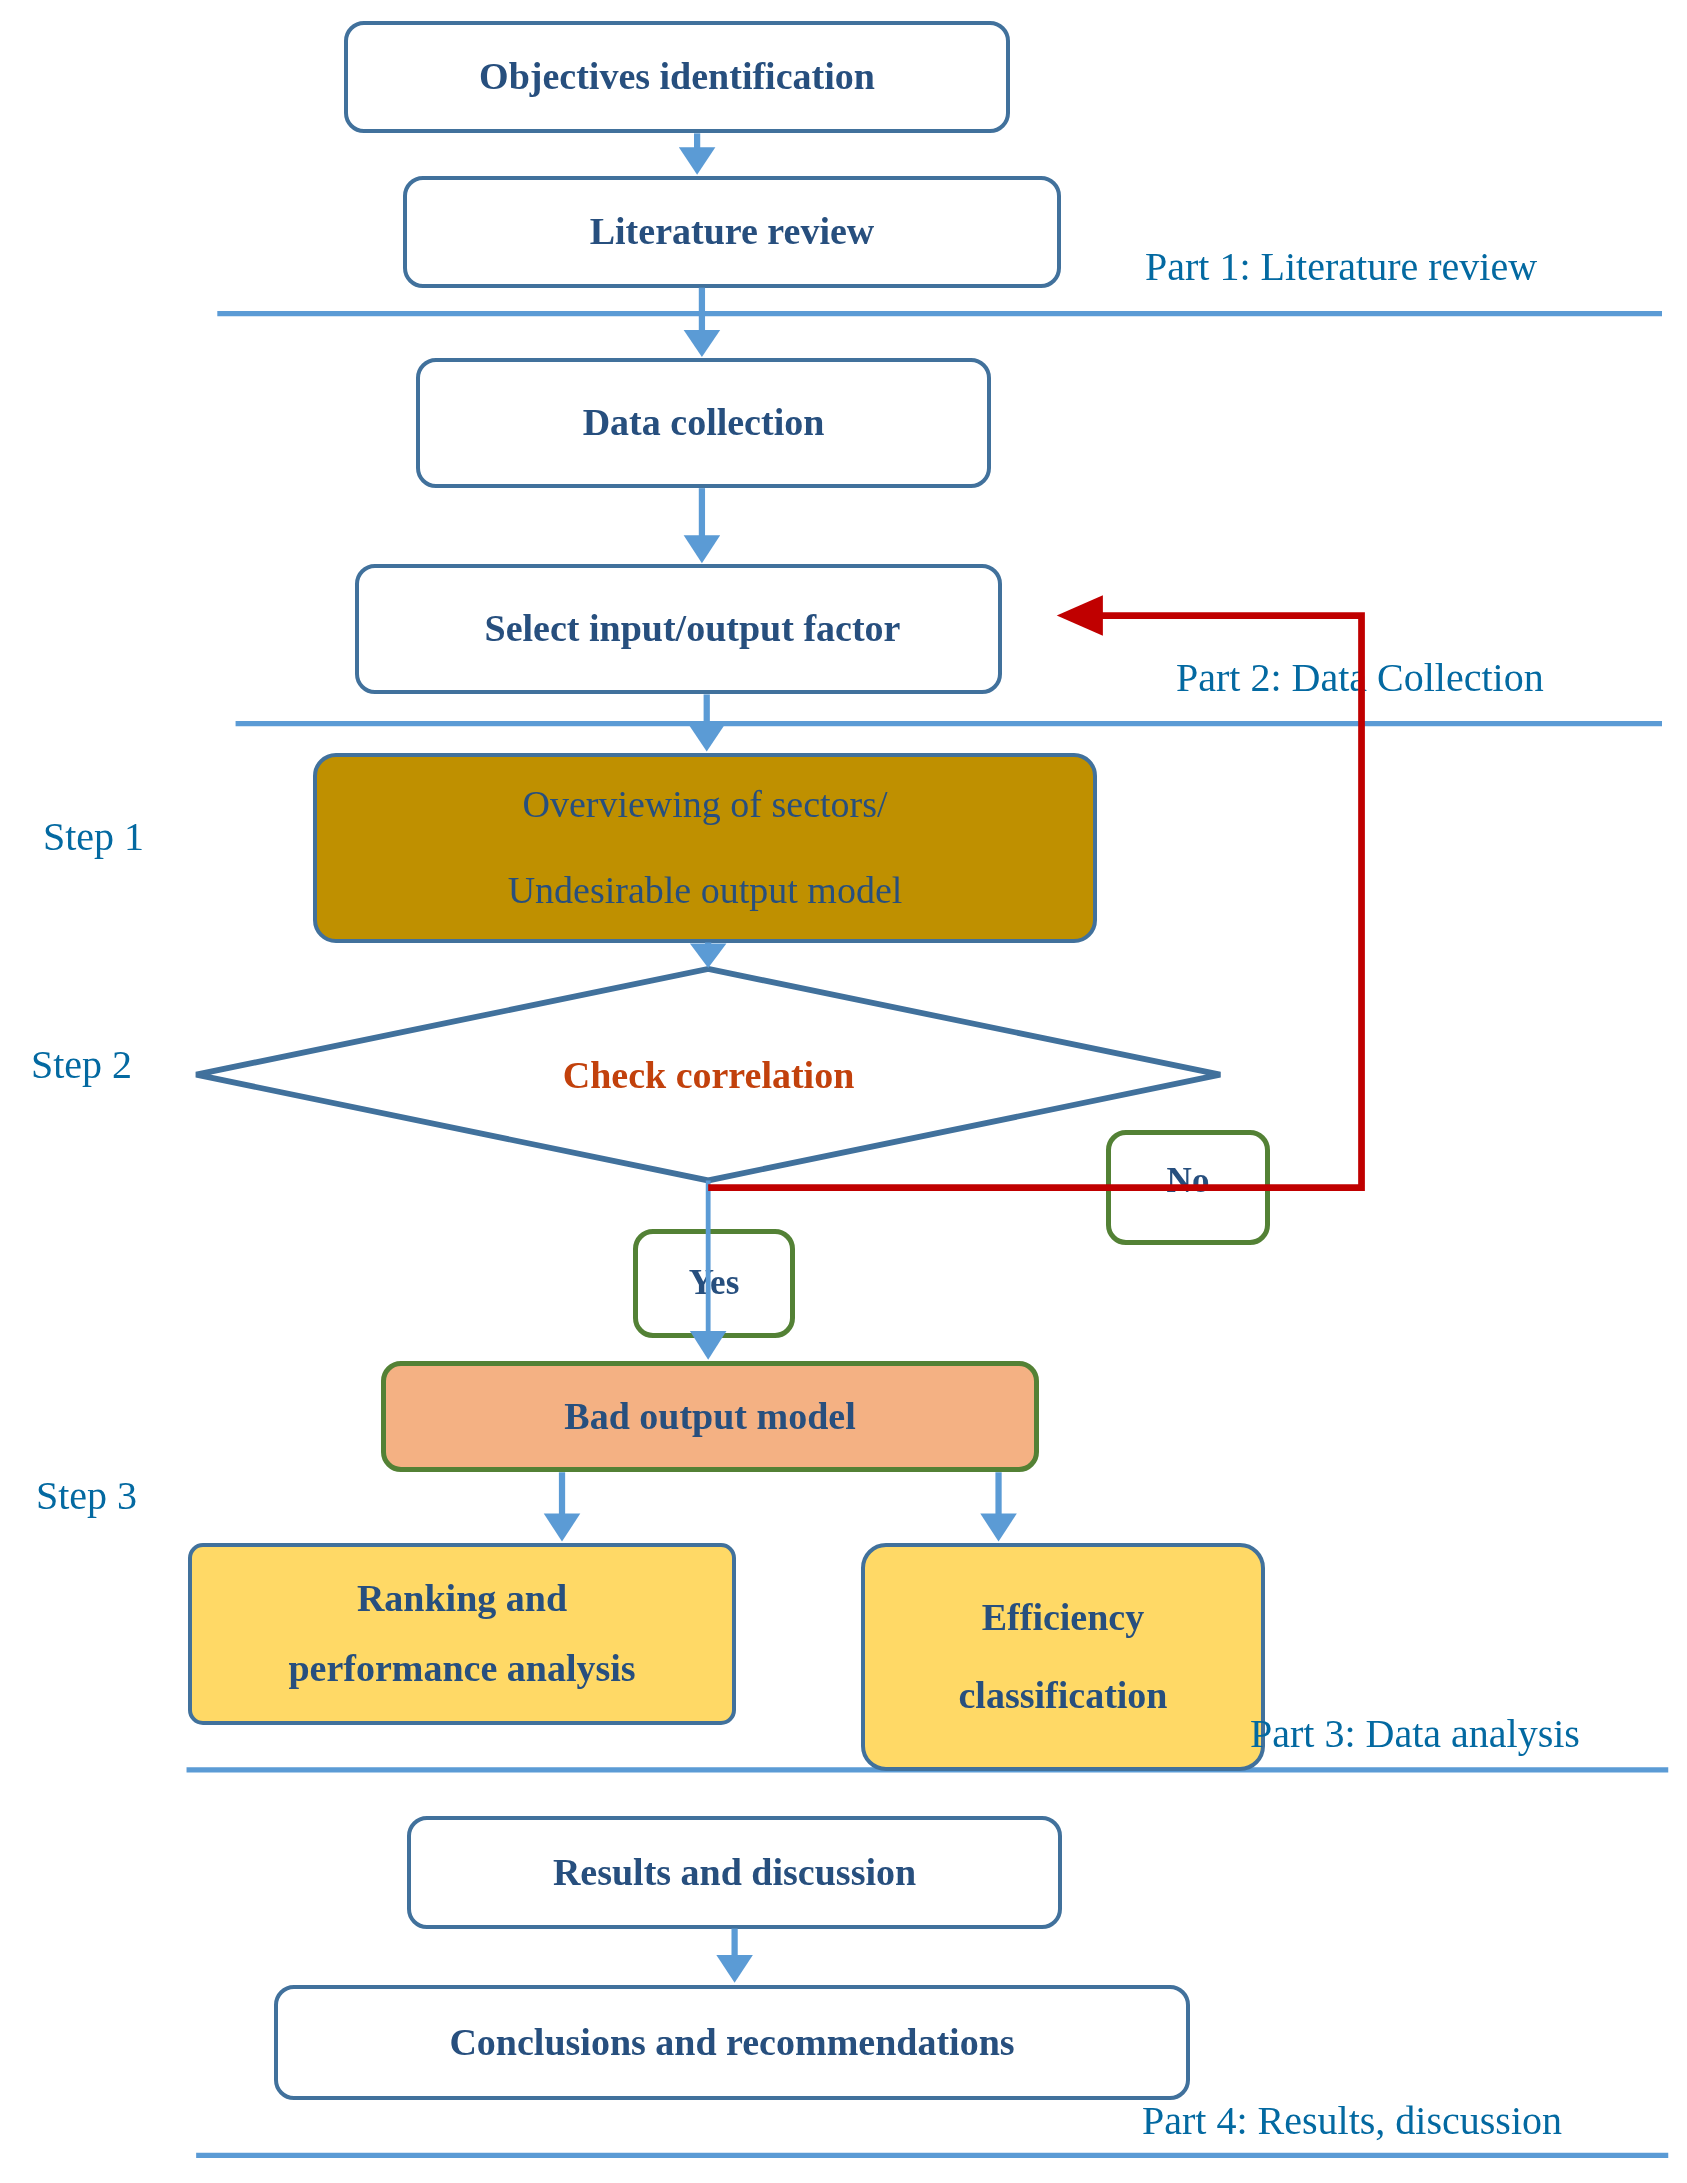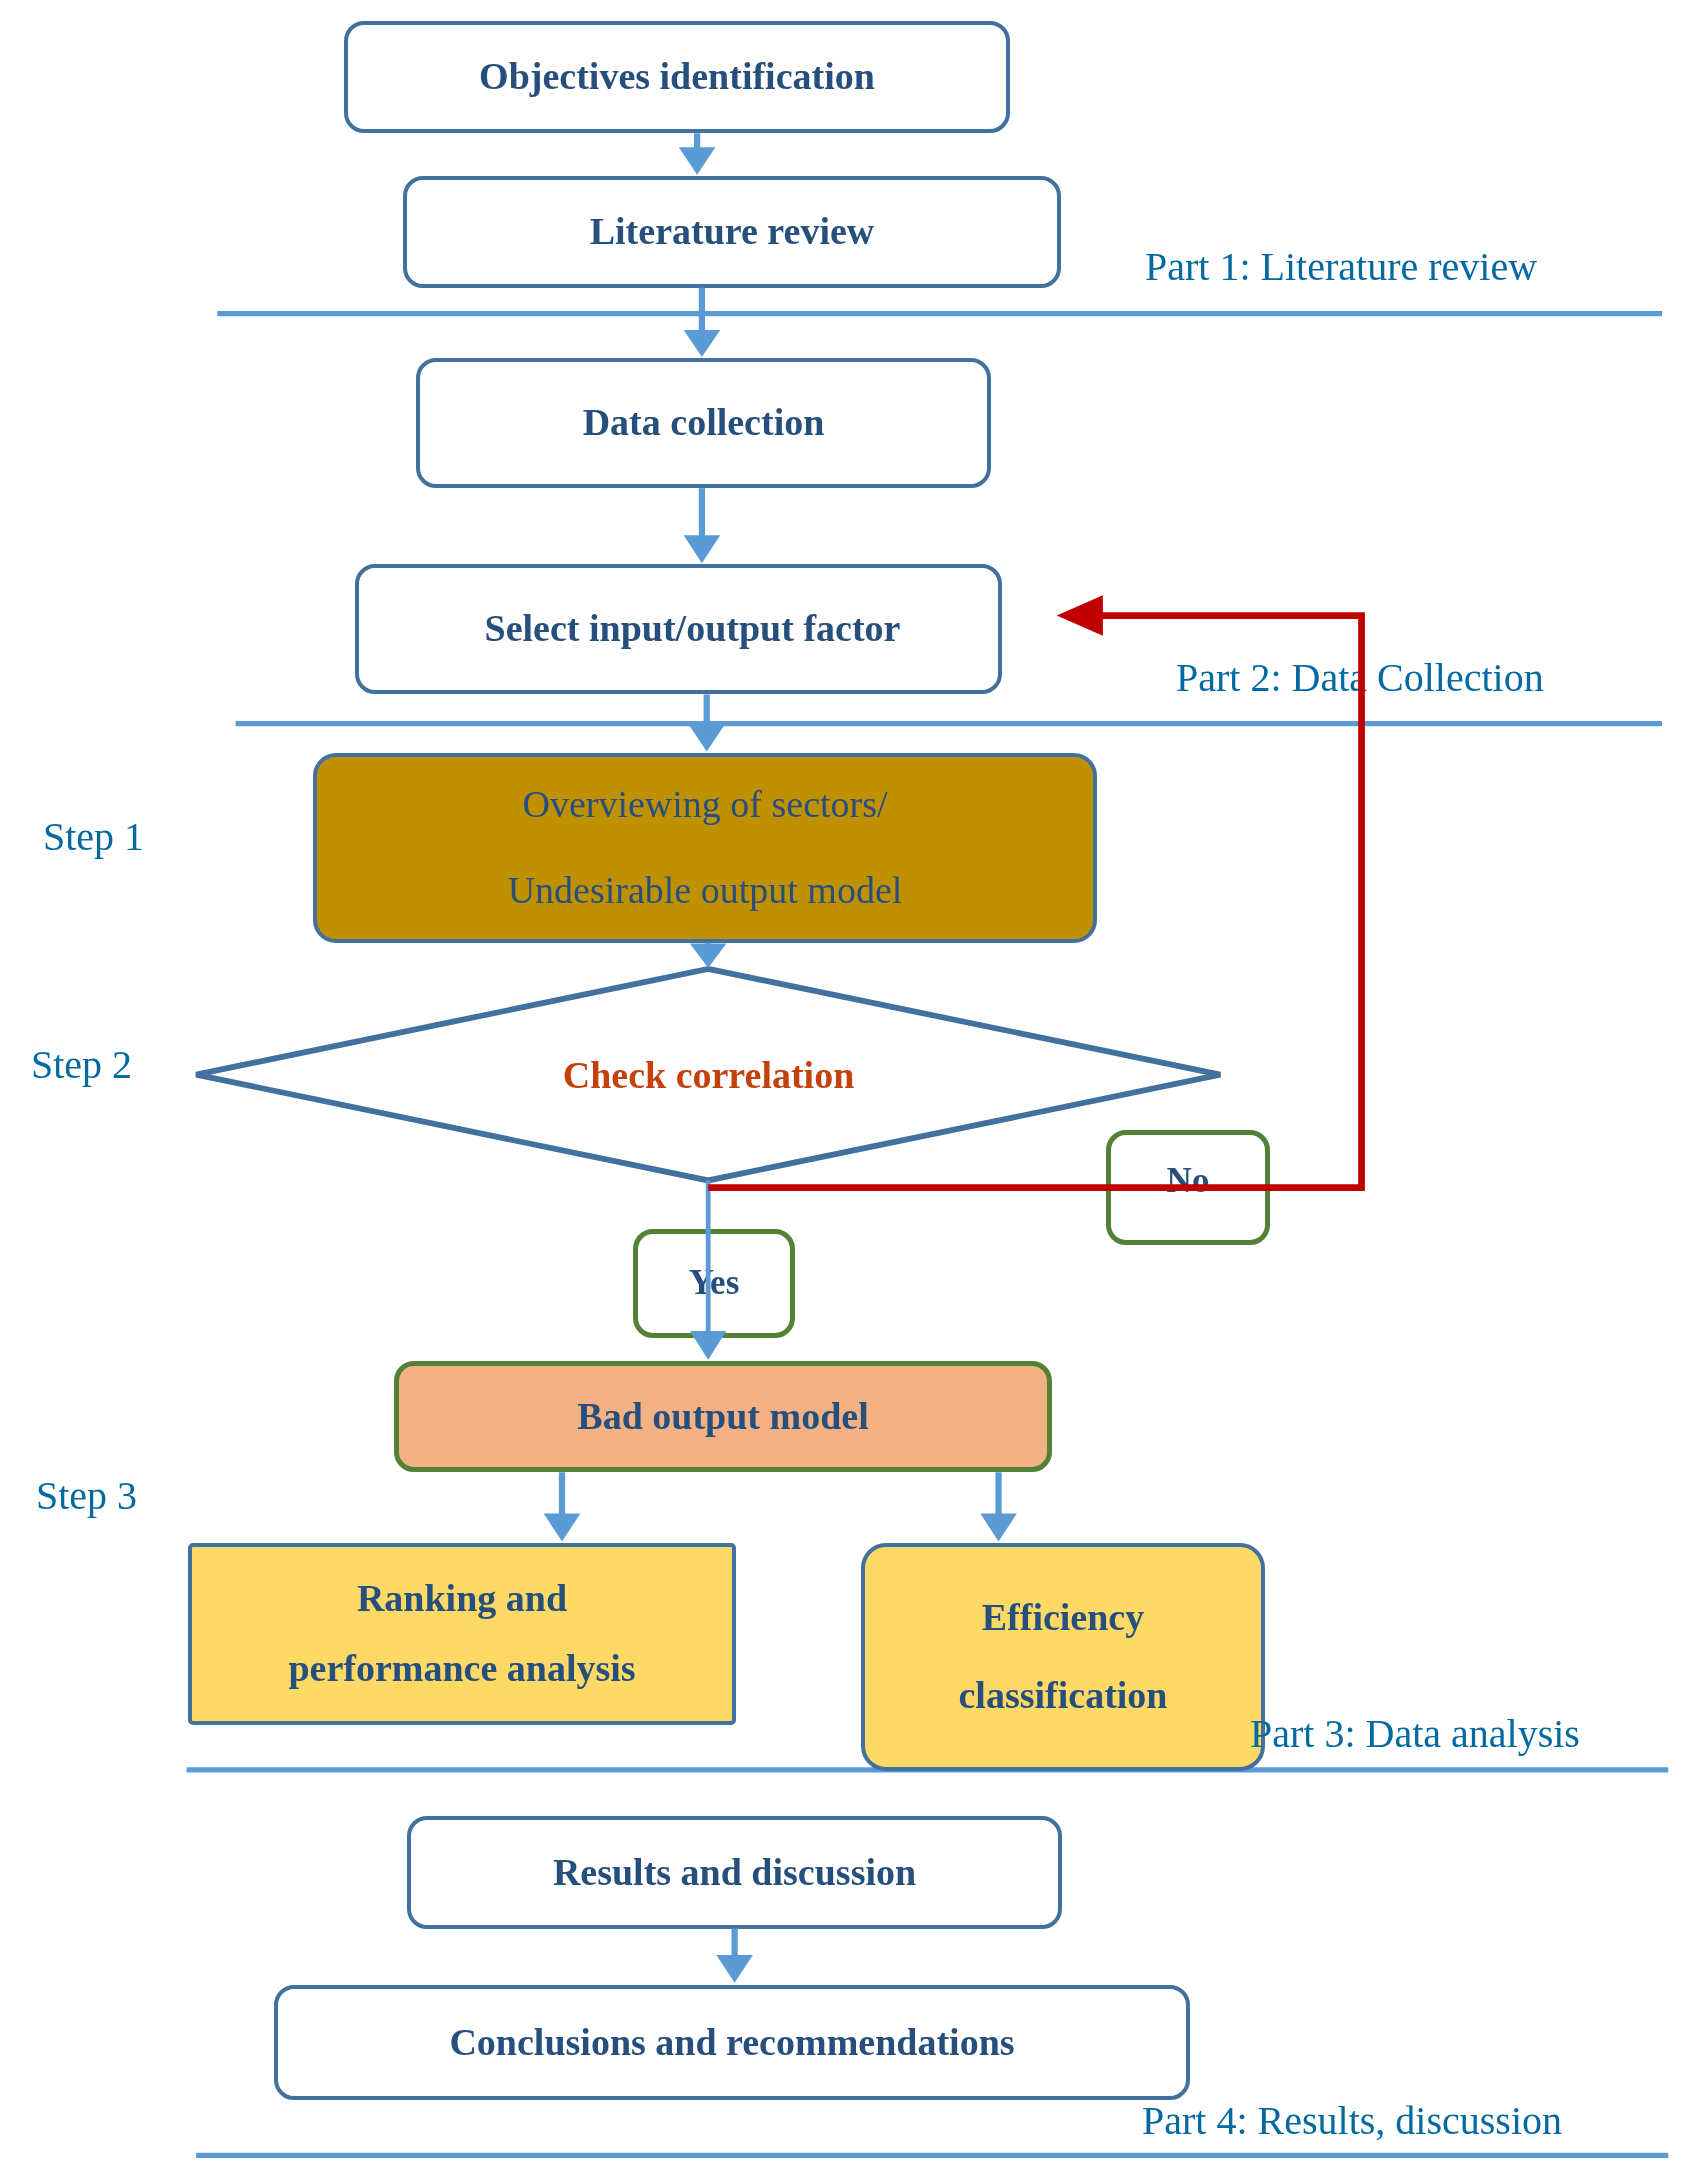--- a/index.html
+++ b/index.html
@@ -98,27 +98,27 @@
     <div class="diamond-label" style="left:468px;top:1039px;width:481px;height:72px;">Check correlation</div>
 
     <div class="node green no-box" style="left:1106px;top:1130px;width:164px;height:115px;font-size:35px;">
       <span>No</span>
     </div>
 
     <div class="node green" style="left:633px;top:1209px;width:162px;height:109px;font-size:35px;background:transparent;margin-top:20px;">
       <span>Yes</span>
     </div>
 
-    <div class="node salmon" style="left:394px;top:1361px;width:658px;height:111px;">
+    <div class="node salmon" style="left:381px;top:1361px;width:658px;height:111px;">
       <span>Bad output model</span>
     </div>
 
     <div class="step-label" style="left:36px;top:1472px;">Step 3</div>
 
-    <div class="node yellow two-line" style="left:188px;top:1543px;width:548px;height:182px;row-gap:26px;border-radius:5px;">
+    <div class="node yellow two-line" style="left:188px;top:1543px;width:548px;height:182px;row-gap:26px;border-radius:15px;">
       <span>Ranking and</span>
       <span>performance analysis</span>
     </div>
 
     <div class="node yellow two-line" style="left:861px;top:1543px;width:404px;height:228px;row-gap:34px;border-radius:25px;">
       <span>Efficiency</span>
       <span>classification</span>
     </div>
 
     <div class="part-label" style="left:1250px;top:1710px;">Part 3: Data analysis</div>

